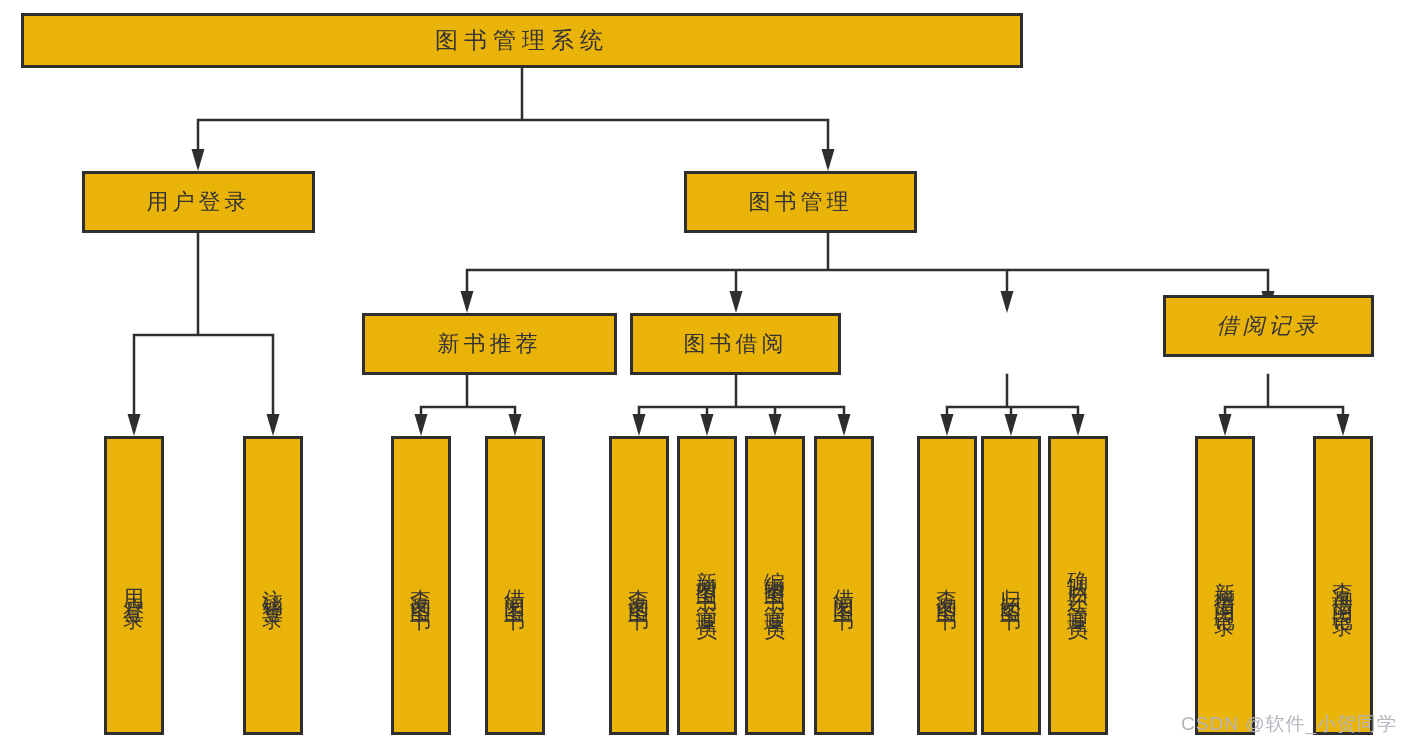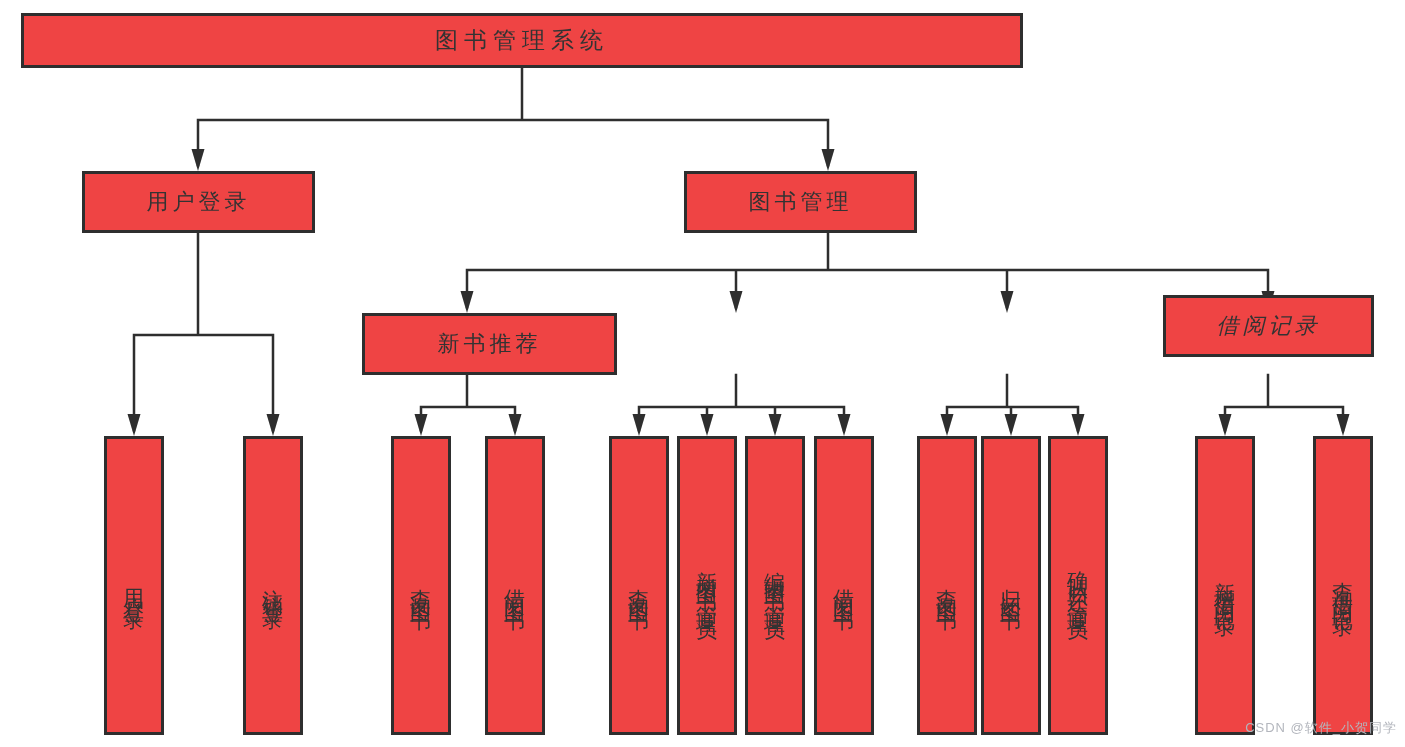--- a/index.html
+++ b/index.html
@@ -9,21 +9,21 @@
     height: 747px;
     background: #ffffff;
     font-family: "Liberation Sans", "DejaVu Sans", sans-serif;
     overflow: hidden;
   }
   svg.connectors { position: absolute; left: 0; top: 0; width: 1405px; height: 747px; }
   .node {
     position: absolute;
     box-sizing: border-box;
     border: 3px solid #2e2e2e;
-    background: #ef4444;
+    background: #eab308;
     color: #333333;
     display: flex;
     align-items: center;
     justify-content: center;
     font-size: 22px;
     letter-spacing: 4px;
     text-align: center;
     white-space: nowrap;
   }
   .node.root-box { font-size: 23px; letter-spacing: 6px; }
@@ -31,21 +31,21 @@
     writing-mode: vertical-rl;
     font-size: 21px;
     letter-spacing: 7px;
     white-space: normal;
     line-height: 1;
   }
   .watermark {
     position: absolute;
     right: 8px;
     bottom: 10px;
-    font-size: 13px;
+    font-size: 19px;
     letter-spacing: 1px;
     color: #b3b6bd;
     user-select: none;
   }
 </style>
 </head>
 <body>
 
 <div class="canvas">
 
@@ -88,20 +88,21 @@
       <polygon points="1336.5,414 1349.5,414 1343,436"></polygon>
     </g>
   </svg>
 
   <div class="node root-box" style="left:21px; top:13px; width:1002px; height:55px;">图书管理系统</div>
 
   <div class="node" style="left:82px; top:171px; width:233px; height:62px;">用户登录</div>
   <div class="node" style="left:684px; top:171px; width:233px; height:62px;">图书管理</div>
 
   <div class="node" style="left:362px; top:313px; width:255px; height:62px;">新书推荐</div>
+  <div class="node" style="left:630px; top:313px; width:211px; height:62px;">图书借阅</div>
   <div class="node" style="left:1163px; top:295px; width:211px; height:62px;font-style:italic;">借阅记录</div>
 
   <div class="node v" style="left:104px; top:436px; width:60px; height:299px;">用户登录</div>
   <div class="node v" style="left:243px; top:436px; width:60px; height:299px;">注销登录</div>
 
   <div class="node v" style="left:391px; top:436px; width:60px; height:299px;">查询图书</div>
   <div class="node v" style="left:485px; top:436px; width:60px; height:299px;">借阅图书</div>
 
   <div class="node v" style="left:609px; top:436px; width:60px; height:299px;">查询图书</div>
   <div class="node v" style="left:677px; top:436px; width:60px; height:299px;">新增图书（管理员）</div>

